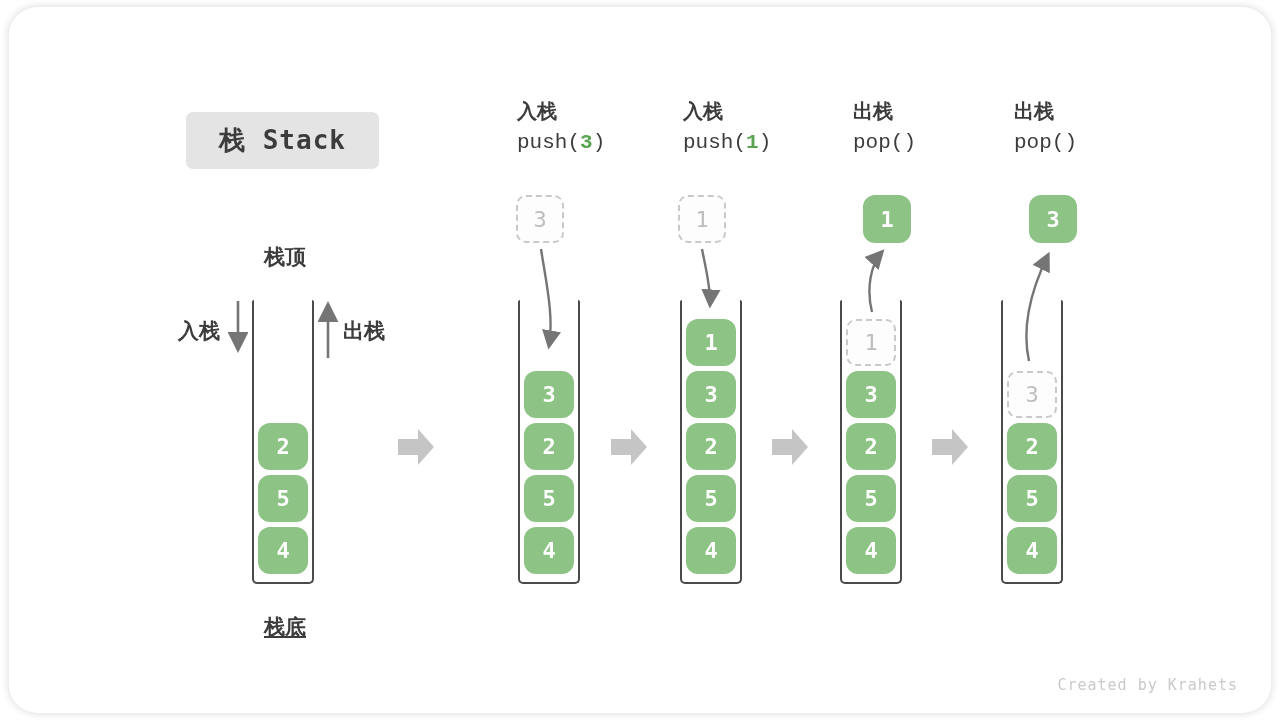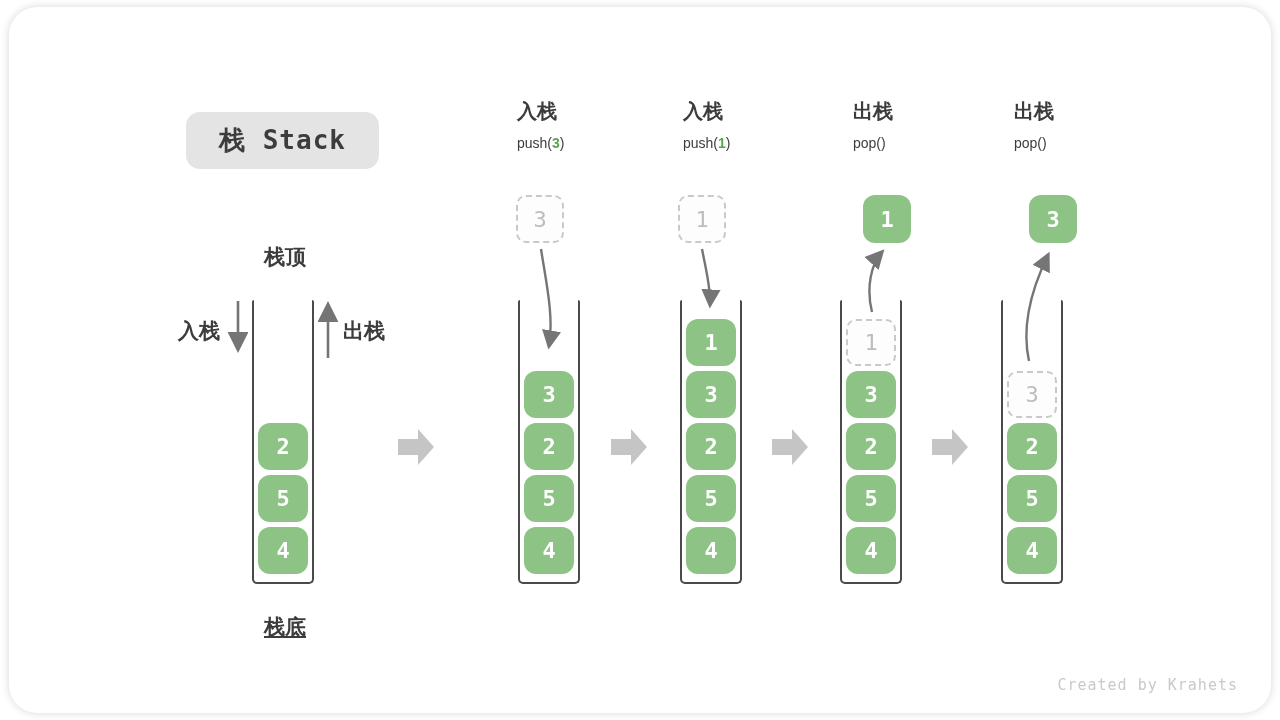--- a/index.html
+++ b/index.html
@@ -10,30 +10,30 @@
   }
   html,body{margin:0;padding:0;background:#ffffff;}
   .canvas{position:relative;width:1280px;height:720px;overflow:hidden;
           font-family:"Liberation Sans","DejaVu Sans",sans-serif;}
   .card{position:absolute;left:9px;top:7px;right:9px;bottom:7px;background:var(--card-bg);
         border-radius:28px;box-shadow:0 0 9px rgba(0,0,0,0.16);}
   .content{position:absolute;left:0;top:0;width:1280px;height:720px;}
   svg.overlay{position:absolute;left:0;top:0;width:1280px;height:720px;pointer-events:none;}
 
   .title-box{position:absolute;left:186px;top:112px;width:193px;height:57px;
-             background:var(--title-bg);border-radius:14px;display:flex;align-items:center;justify-content:center;
+             background:var(--title-bg);border-radius:7px;display:flex;align-items:center;justify-content:center;
              font-family:"DejaVu Sans Mono",monospace;font-size:26px;font-weight:700;color:var(--text-dark);
              letter-spacing:1px;}
 
   .side-label{position:absolute;font-size:21px;font-weight:700;color:var(--text-dark);white-space:nowrap;}
   .centered{transform:translateX(-50%);}
 
   .op{position:absolute;top:96px;}
   .op-cn{font-size:20px;font-weight:700;color:var(--text-dark);line-height:30px;}
-  .op-code{font-family:Liberation Sans, sans-serif;font-size:14px;font-weight:500;
+  .op-code{font-family:Liberation Mono, monospace;font-size:21px;font-weight:500;
            color:var(--text-dark);line-height:34px;}
   .op-arg{color:var(--arg-green);font-weight:700;}
 
   .container{position:absolute;box-sizing:border-box;width:62px;height:284px;
              border-left:2.5px solid var(--container-stroke);
              border-right:2.5px solid var(--container-stroke);
              border-bottom:2.5px solid var(--container-stroke);
              border-radius:2px 2px 5px 5px;background:transparent;}
 
   .box{position:absolute;box-sizing:border-box;display:flex;align-items:center;justify-content:center;

